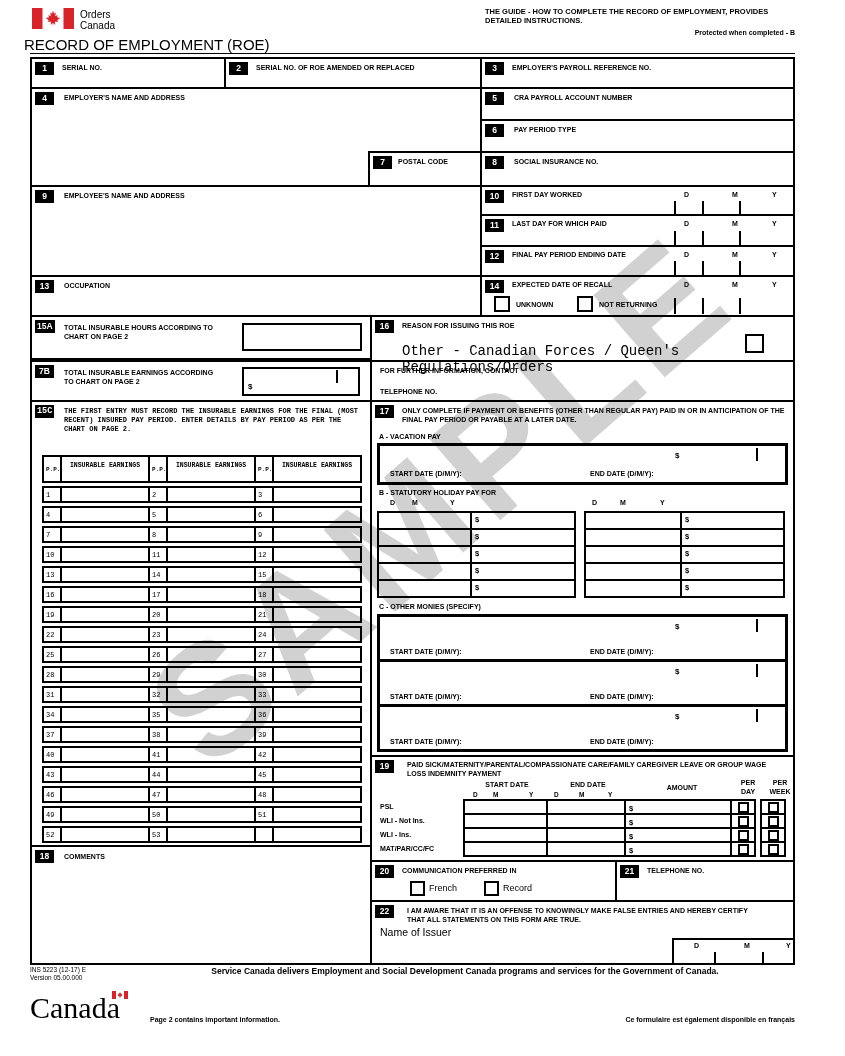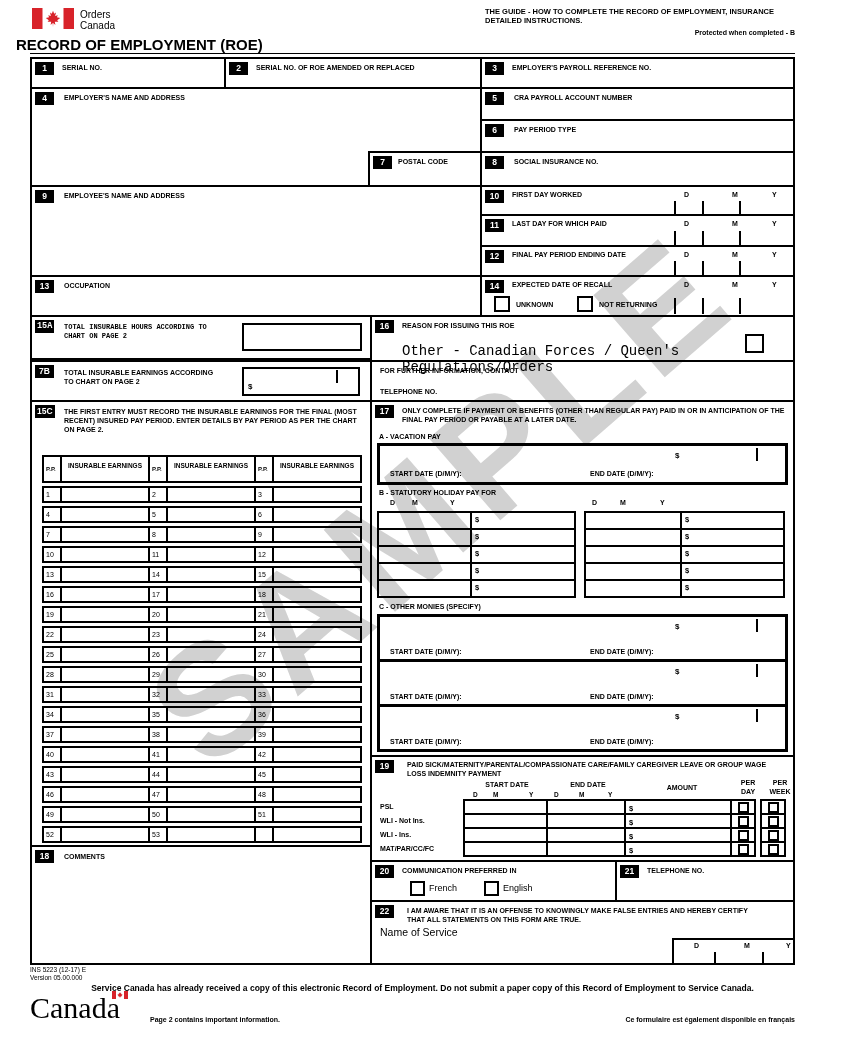--- a/index.html
+++ b/index.html
@@ -68,23 +68,23 @@
     <rect x="0" y="0" width="21" height="42"></rect>
     <rect x="63" y="0" width="21" height="42"></rect>
     <g transform="translate(24,3) scale(0.6)">
       <path d="M30 4 L26 14 L20 10 L23 22 L14 19 L17 26 L6 28 L16 36 L12 41 L24 41 L22 52 L29 45 L30 58 L31 45 L38 52 L36 41 L48 41 L44 36 L54 28 L43 26 L46 19 L37 22 L40 10 L34 14 Z"></path>
     </g>
   </svg>
   <div class="abs" style="left:80px;top:9px;font-size:10px;line-height:11px;">
     <div>Orders</div>
     <div>Canada</div>
   </div>
-  <div class="abs" style="left:485px;top:7px;width:300px;font-size:7.5px;font-weight:bold;line-height:9px;">THE GUIDE - HOW TO COMPLETE THE RECORD OF EMPLOYMENT, INSURANCE DETAILED INSTRUCTIONS.</div>
+  <div class="abs" style="left:485px;top:7px;width:300px;font-size:7.5px;font-weight:bold;line-height:9px;">THE GUIDE - HOW TO COMPLETE THE RECORD OF EMPLOYMENT, PROVIDES DETAILED INSTRUCTIONS.</div>
   <div class="abs" style="right:50px;top:29px;font-size:7px;font-weight:bold;">Protected when completed - B</div>
-  <div class="abs" style="left:16px;top:36px;font-size:15px;font-weight:bold;">RECORD OF EMPLOYMENT (ROE)</div>
+  <div class="abs" style="left:24px;top:36px;font-size:15px;font-weight:normal;">RECORD OF EMPLOYMENT (ROE)</div>
   <div class="abs" style="left:30px;top:53px;width:765px;height:1px;background:#000;"></div>
 
   <div class="box" style="left:30px;top:57px;width:196px;height:32px;">
     <div class="chip">1</div>
     <div class="lab" style="left:30px;top:5px;">SERIAL NO.</div>
   </div>
   <div class="box" style="left:224px;top:57px;width:258px;height:32px;">
     <div class="chip">2</div>
     <div class="lab" style="left:30px;top:5px;">SERIAL NO. OF ROE AMENDED OR REPLACED</div>
   </div>
@@ -178,21 +178,21 @@
     <div class="lab" style="left:34px;top:24px;">UNKNOWN</div>
     <div class="cb" style="left:95px;top:19px;width:16px;height:16px;"></div>
     <div class="lab" style="left:117px;top:24px;">NOT RETURNING</div>
     <div class="dmy-ticks" style="left:192px;top:21px;width:120px;height:16px;">
         <span class="tick" style="left: 0px; top: 0px; height: 100%;"></span>
         <span class="tick" style="left: 28px; top: 0px; height: 100%;"></span>
         <span class="tick" style="left: 65px; top: 0px; height: 100%;"></span>
       </div>
   </div>
 
-  <div class="box" style="left:30px;top:315px;width:342px;height:45px;font-family:Liberation Mono, monospace;">
+  <div class="box" style="left:30px;top:315px;width:342px;height:45px;">
     <div class="chip">15A</div>
     <div class="lab2" style="left:32px;top:6px;width:160px;">TOTAL INSURABLE HOURS ACCORDING TO CHART ON PAGE 2</div>
     <div class="box" style="left:210px;top:6px;width:120px;height:28px;"></div>
   </div>
   <div class="box" style="left:370px;top:315px;width:425px;height:47px;">
     <div class="chip">16</div>
     <div class="lab" style="left:30px;top:5px;">REASON FOR ISSUING THIS ROE</div>
     <div class="abs mono" style="left:30px;top:26px;font-size:14px;">Other - Canadian Forces / Queen's Regulations/Orders</div>
     <div class="cb" style="left:373px;top:17px;width:19px;height:19px;"></div>
   </div>
@@ -203,21 +203,21 @@
     <div class="box" style="left:210px;top:5px;width:118px;height:29px;">
       <span class="dollar" style="left:4px;bottom:3px;">$</span>
       <span class="tick" style="left:92px;top:1px;height:13px;"></span>
     </div>
   </div>
   <div class="box" style="left:370px;top:360px;width:425px;height:42px;">
     <div class="lab" style="left:8px;top:5px;">FOR FURTHER INFORMATION, CONTACT</div>
     <div class="lab" style="left:8px;bottom:4px;">TELEPHONE NO.</div>
   </div>
 
-  <div class="box" style="left:30px;top:400px;width:342px;height:447px;">
+  <div class="box" style="left:30px;top:400px;width:342px;height:447px;font-family:Liberation Mono, monospace;">
     <div class="chip">15C</div>
     <div class="lab2" style="left:32px;top:5px;width:295px;">THE FIRST ENTRY MUST RECORD THE INSURABLE EARNINGS FOR THE FINAL (MOST RECENT) INSURED PAY PERIOD. ENTER DETAILS BY PAY PERIOD AS PER THE CHART ON PAGE 2.</div>
     <div id="pp-table">
         <div class="pp-row pp-head">
           <div class="pp-cell pp-num">P.P.</div>
           <div class="pp-cell pp-earn">INSURABLE EARNINGS</div>
           <div class="pp-cell pp-num">P.P.</div>
           <div class="pp-cell pp-earn">INSURABLE EARNINGS</div>
           <div class="pp-cell pp-num">P.P.</div>
           <div class="pp-cell pp-earn">INSURABLE EARNINGS</div>
@@ -564,44 +564,44 @@
         </div>
       </div>
   </div>
 
   <div class="box" style="left:370px;top:860px;width:247px;height:42px;">
     <div class="chip">20</div>
     <div class="lab" style="left:30px;top:5px;">COMMUNICATION PREFERRED IN</div>
     <div class="cb" style="left:38px;top:19px;width:15px;height:15px;"></div>
     <div class="abs" style="left:57px;top:21px;font-size:9px;">French</div>
     <div class="cb" style="left:112px;top:19px;width:15px;height:15px;"></div>
-    <div class="abs" style="left:131px;top:21px;font-size:9px;">English</div>
+    <div class="abs" style="left:131px;top:21px;font-size:9px;">Record</div>
   </div>
   <div class="box" style="left:615px;top:860px;width:180px;height:42px;">
     <div class="chip">21</div>
     <div class="lab" style="left:30px;top:5px;">TELEPHONE NO.</div>
   </div>
 
   <div class="box" style="left:370px;top:900px;width:425px;height:65px;">
     <div class="chip">22</div>
     <div class="lab2" style="left:35px;top:4px;width:350px;">I AM AWARE THAT IT IS AN OFFENSE TO KNOWINGLY MAKE FALSE ENTRIES AND HEREBY CERTIFY THAT ALL STATEMENTS ON THIS FORM ARE TRUE.</div>
-    <div class="abs" style="left:8px;top:24px;font-size:10.5px;">Name of Service</div>
+    <div class="abs" style="left:8px;top:24px;font-size:10.5px;">Name of Issuer</div>
     <div class="abs" style="left:90px;top:22px;width:200px;height:18px;"></div>
     <div class="abs" style="left:300px;top:36px;width:123px;height:27px;border:2px solid #000;box-sizing:border-box;">
       <span class="lab" style="left:20px;top:2px;">D</span>
       <span class="lab" style="left:70px;top:2px;">M</span>
       <span class="lab" style="left:112px;top:2px;">Y</span>
       <span class="tick" style="left:40px;top:12px;height:11px;"></span>
       <span class="tick" style="left:88px;top:12px;height:11px;"></span>
     </div>
   </div>
 
   <div class="abs" style="left:30px;top:966px;font-size:6.5px;">INS 5223 (12-17) E</div>
   <div class="abs" style="left:30px;top:974px;font-size:6.5px;">Version 05.00.000</div>
-  <div class="abs" style="left:30px;top:983px;width:785px;font-size:8.5px;font-weight:bold;text-align:center;">Service Canada has already received a copy of this electronic Record of Employment. Do not submit a paper copy of this Record of Employment to Service Canada.</div>
+  <div class="abs" style="left:140px;top:966px;width:650px;font-size:8.5px;font-weight:bold;text-align:center;">Service Canada delivers Employment and Social Development Canada programs and services for the Government of Canada.</div>
 
   <div class="abs" style="left:30px;top:992px;font-family:'Liberation Serif','DejaVu Serif',serif;font-size:30px;line-height:32px;">
     <span>Canada</span>
     <svg class="flag-svg abs" style="left:82px;top:-1px;width:16px;height:8px;" viewBox="0 0 84 42">
       <rect x="0" y="0" width="21" height="42"></rect>
       <rect x="63" y="0" width="21" height="42"></rect>
       <g transform="translate(24,3) scale(0.6)">
         <path d="M30 4 L26 14 L20 10 L23 22 L14 19 L17 26 L6 28 L16 36 L12 41 L24 41 L22 52 L29 45 L30 58 L31 45 L38 52 L36 41 L48 41 L44 36 L54 28 L43 26 L46 19 L37 22 L40 10 L34 14 Z"></path>
       </g>
     </svg>

